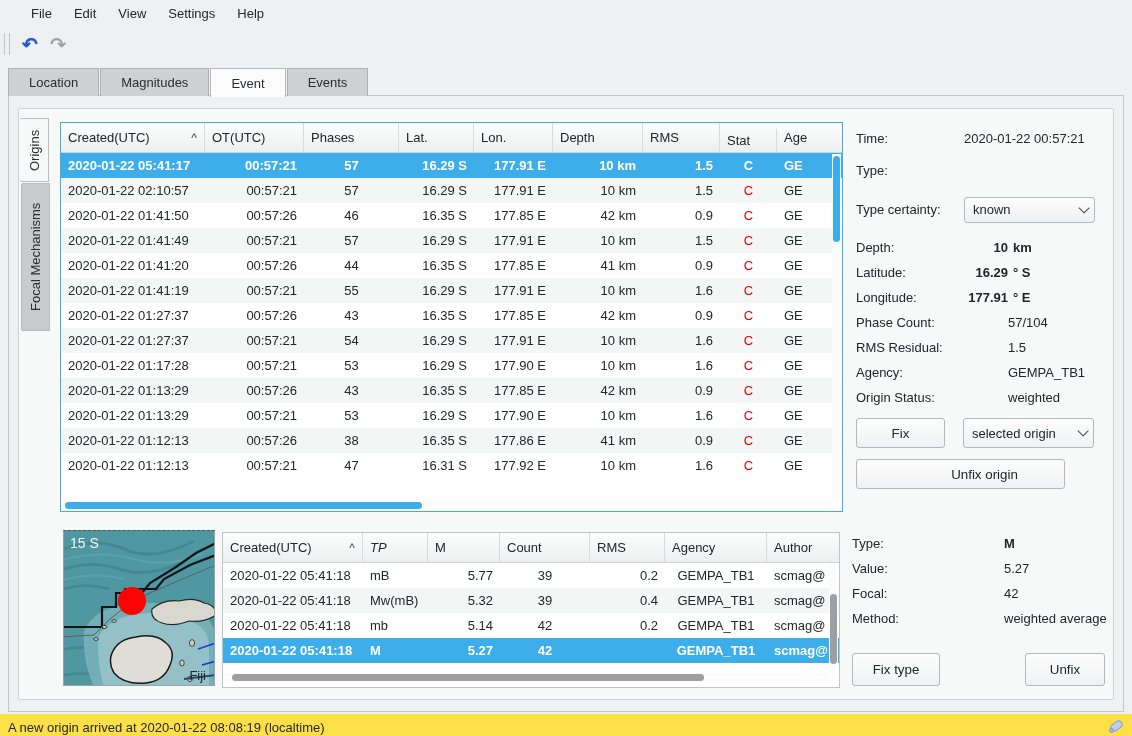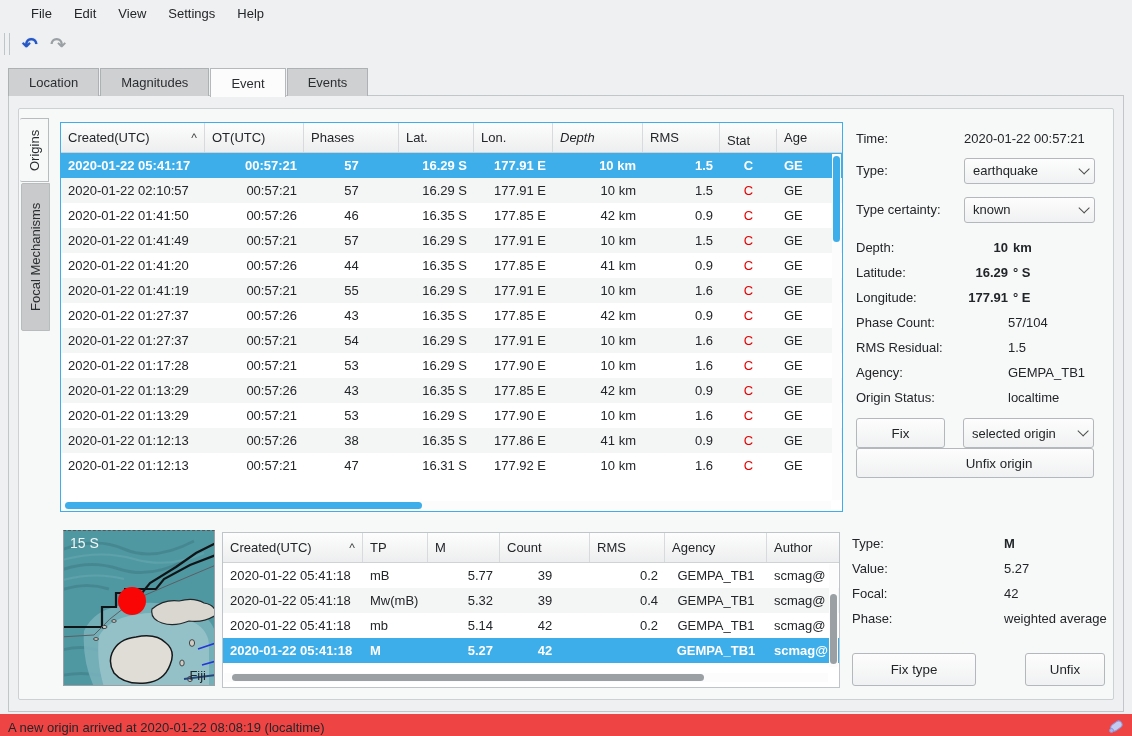--- a/index.html
+++ b/index.html
@@ -67,21 +67,21 @@
   
   .combo { height:26px; background:linear-gradient(#fdfdfd,#f0f1f2); border:1px solid #b4b8bc; border-radius:3px; display:flex; align-items:center; padding:0 8px; }
   .combo .cval { flex:1 1 auto; overflow:hidden; white-space:nowrap; }
   .chev { width:8px; height:8px; border-right:1.6px solid #4d4d4d; border-bottom:1.6px solid #4d4d4d; transform:rotate(45deg) translateY(-3px); flex:0 0 auto; }
   .btn { background:linear-gradient(#fdfdfd,#f0f1f2); border:1px solid #b4b8bc; border-radius:3px; display:flex; align-items:center; justify-content:center; color:#232629; }
   
   .mapwidget { position:absolute; left:63px; top:530px; width:152px; height:156px; border:1px solid #9aa0a4; border-top:1px dashed #555; overflow:hidden; background:#4f98a2; }
   .map-label-lat { position:absolute; left:6px; top:4px; color:#f2f5f5; font-size:14px; }
   .map-label-region { position:absolute; right:8px; bottom:2px; color:#20262a; font-size:13px; }
   
-  .statusbar { position:absolute; left:0; top:714px; width:1132px; height:22px; background:#ef4444; display:flex; align-items:flex-end; padding:0 8px 1px 8px; }
+  .statusbar { position:absolute; left:0; top:714px; width:1132px; height:22px; background:#fde047; display:flex; align-items:flex-end; padding:0 8px 1px 8px; }
   .statusbar .msg { flex:1 1 auto; }
   .status-icon { width:16px; height:14px; position:relative; margin-bottom:1px; }
   .status-icon .cap { position:absolute; left:2px; top:2px; width:13px; height:8px; background:#c3cbf0; border:1px solid #8d97d8; border-radius:4px; transform:rotate(-35deg); }
   .status-icon .dot { position:absolute; left:1px; top:8px; width:5px; height:5px; background:#aab4ea; border:1px solid #8d97d8; border-radius:50%; }
 </style>
 </head>
 <body>
 
 <div class="menubar">
   <span class="mi">File</span>
@@ -121,21 +121,21 @@
       </div>
       <div class="th" style="width: 95px;">
         <span>Phases</span>
       </div>
       <div class="th" style="width: 75px;">
         <span>Lat.</span>
       </div>
       <div class="th" style="width: 79px;">
         <span>Lon.</span>
       </div>
-      <div class="th" style="width: 90px; font-style: italic;">
+      <div class="th" style="width: 90px;">
         <span>Depth</span>
       </div>
       <div class="th" style="width: 77px;">
         <span>RMS</span>
       </div>
       <div class="th" style="width: 57px; margin-top: 6px;">
         <span>Stat</span>
       </div>
       <div class="th" style="width: 70px;">
         <span>Age</span>
@@ -305,24 +305,20 @@
   </div>
 </div>
 
 <div class="infopanel" style="left:856px; top:126px; width:256px;">
   <div class="inforow">
     <span class="lbl">Time:</span>
     <span class="val plain">2020-01-22 00:57:21</span>
   </div>
   <div class="inforow" style="height:39px;">
     <span class="lbl">Type:</span>
-    <div class="combo" style="width:131px;">
-      <span class="cval">earthquake</span>
-      <span class="chev"></span>
-    </div>
   </div>
   <div class="inforow" style="height:39px;">
     <span class="lbl">Type certainty:</span>
     <div class="combo" style="width:131px;">
       <span class="cval">known</span>
       <span class="chev"></span>
     </div>
   </div>
   <div class="inforow" style="margin-top:6px;">
     <span class="lbl">Depth:</span>
@@ -352,30 +348,30 @@
   <div class="inforow">
     <span class="lbl">RMS Residual:</span>
     <span class="val indent">1.5</span>
   </div>
   <div class="inforow">
     <span class="lbl">Agency:</span>
     <span class="val indent">GEMPA_TB1</span>
   </div>
   <div class="inforow">
     <span class="lbl">Origin Status:</span>
-    <span class="val indent">localtime</span>
+    <span class="val indent">weighted</span>
   </div>
   <div style="display:flex; margin-top:8px; align-items:center;">
     <button class="btn" style="width:89px; height:30px;">Fix</button>
     <div class="combo" style="width:131px; height:30px; margin-left:18px;">
       <span class="cval">selected origin</span>
       <span class="chev"></span>
     </div>
   </div>
-  <button class="btn" style="width:238px; height:30px; padding-left:48px;">Unfix origin</button>
+  <button class="btn" style="width:209px; height:30px; margin-top:11px;padding-left:48px;">Unfix origin</button>
 </div>
 
 <div class="mapwidget">
   <svg width="152" height="156" viewBox="0 0 152 156">
 
     <g stroke="#417f89" stroke-width="3" fill="none" opacity="0.6">
       <path d="M-5,20 Q30,5 60,18 T130,10"></path>
       <path d="M-5,40 Q25,28 55,38 T120,30"></path>
       <path d="M-5,60 Q20,50 45,58"></path>
       <path d="M-5,120 Q20,112 40,122"></path>
@@ -424,21 +420,21 @@
   <span class="map-label-lat">15 S</span>
   <span class="map-label-region">Fiji</span>
 </div>
 
 <div class="datatable graybord" id="mags-table" style="left:222px; top:532px; width:618px; height:156px;">
   <div class="thead">
       <div class="th" style="width: 140px;">
         <span>Created(UTC)</span>
         <span class="sort-caret">^</span>
       </div>
-      <div class="th" style="width: 65px;">
+      <div class="th" style="width: 65px; font-style: italic;">
         <span>TP</span>
       </div>
       <div class="th" style="width: 72px;">
         <span>M</span>
       </div>
       <div class="th" style="width: 90px;">
         <span>Count</span>
       </div>
       <div class="th" style="width: 75px;">
         <span>RMS</span>
@@ -503,25 +499,25 @@
   </div>
   <div class="inforow">
     <span class="lbl">Value:</span>
     <span class="val indent">5.27</span>
   </div>
   <div class="inforow">
     <span class="lbl">Focal:</span>
     <span class="val indent">42</span>
   </div>
   <div class="inforow">
-    <span class="lbl">Phase:</span>
+    <span class="lbl">Method:</span>
     <span class="val indent">weighted average</span>
   </div>
   <div style="display:flex; justify-content:space-between; margin-top:22px;">
-    <button class="btn" style="width:124px; height:33px;">Fix type</button>
+    <button class="btn" style="width:88px; height:33px;">Fix type</button>
     <button class="btn" style="width:80px; height:33px; margin-right:7px;">Unfix</button>
   </div>
 </div>
 
 <div class="statusbar">
   <span class="msg">A new origin arrived at 2020-01-22 08:08:19 (localtime)</span>
   <span class="status-icon">
     <span class="cap"></span>
       <span class="dot"></span>
   </span>

